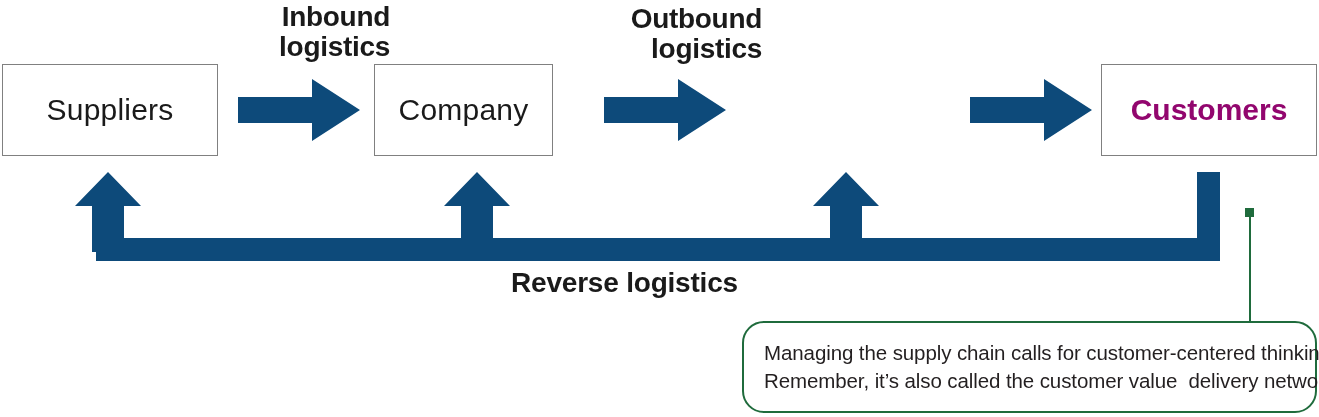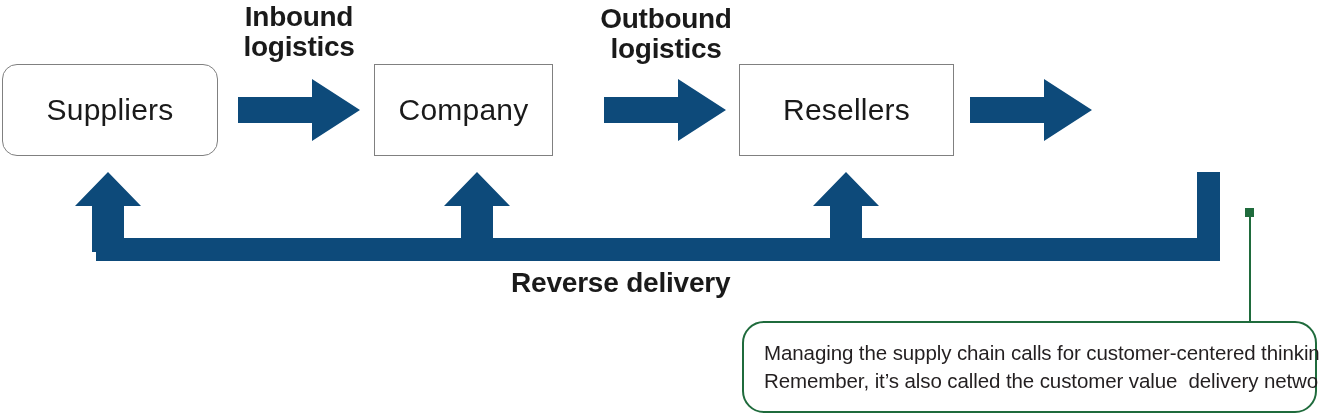--- a/index.html
+++ b/index.html
@@ -38,21 +38,21 @@
     color: #92066e;
     font-weight: bold;
     letter-spacing: 0px;
   }
   .stage-label {
     position: absolute;
     font-family: "Liberation Sans", sans-serif;
     font-size: 28px;
     font-weight: bold;
     color: #1a1a1a;
-    text-align: center;
+    text-align: right;
     line-height: 1.06;
     letter-spacing: -0.3px;
     white-space: pre-line;
   }
   .reverse-label {
     position: absolute;
     font-family: "Liberation Sans", sans-serif;
     font-size: 28px;
     font-weight: bold;
     color: #1a1a1a;
@@ -112,40 +112,40 @@
 
     <polygon fill="#0d4a7a" points="108,172 141,206 124,206 124,252 92,252 92,206 75,206"></polygon>
 
     <polygon fill="#0d4a7a" points="477,172 510,206 493,206 493,252 461,252 461,206 444,206"></polygon>
 
     <polygon fill="#0d4a7a" points="846,172 879,206 862,206 862,252 830,252 830,206 813,206"></polygon>
 
     <line x1="1250" y1="215" x2="1250" y2="322" stroke="#1f6b3c" stroke-width="2"></line>
   </svg>
 
-  <div class="node-box" style="left:2px; top:64px; width:216px; height:92px;border-radius:15px;">
+  <div class="node-box" style="left:2px; top:64px; width:216px; height:92px;">
     <span class="node-label">Suppliers</span>
   </div>
 
   <div class="node-box" style="left:374px; top:64px; width:179px; height:92px;">
     <span class="node-label">Company</span>
   </div>
 
-  <div class="node-box" style="left:739px; top:64px; width:215px; height:92px;">
-    <span class="node-label">Resellers</span>
+
+  <div class="node-box" style="left:1101px; top:64px; width:216px; height:92px;">
+    <span class="node-label highlight">Customers</span>
   </div>
-
 
   <div class="stage-label" style="left:208px; top:2px; width:182px;">Inbound
 logistics</div>
 
   <div class="stage-label" style="left:570px; top:4px; width:192px;">Outbound
 logistics</div>
 
-  <div class="reverse-label" style="left:511px; top:267px;">Reverse delivery</div>
+  <div class="reverse-label" style="left:511px; top:267px;">Reverse logistics</div>
 
   <div class="marker-square" style="left:1245px; top:208px;"></div>
 
   <div class="callout" style="left:742px; top:321px; width:575px; height:92px;">
     <div class="callout-line">Managing the supply chain calls for customer-centered thinking.</div>
     <div class="callout-line">Remember, it’s also called the customer value  delivery network.</div>
   </div>
 
 </div>
 

